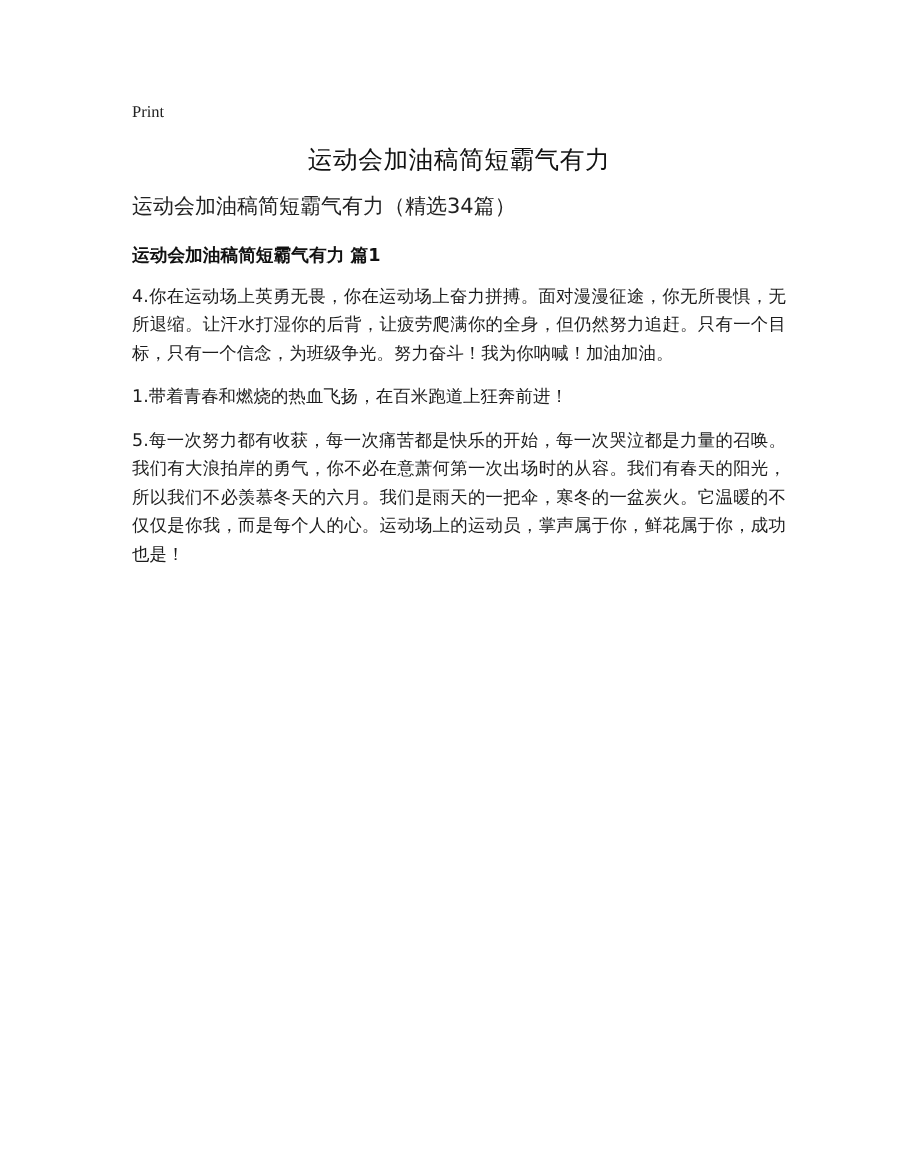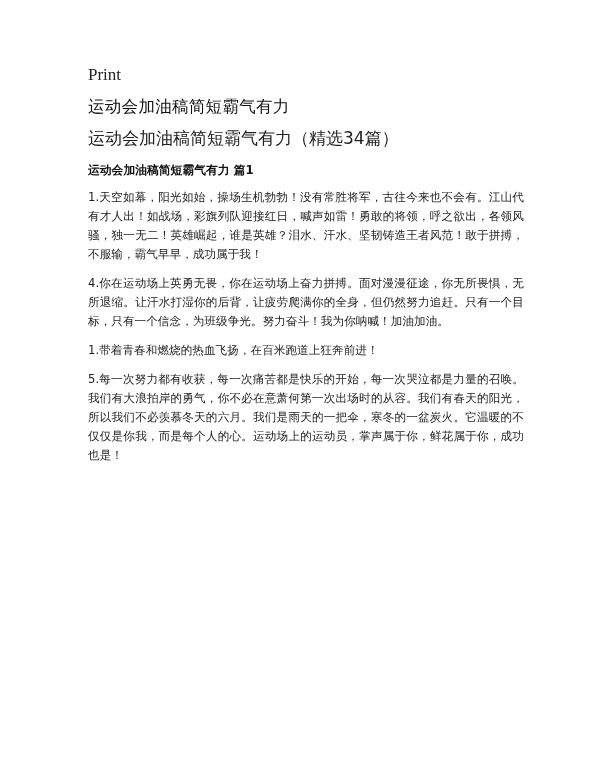--- a/index.html
+++ b/index.html
@@ -16,36 +16,37 @@
       font-family: "DejaVu Sans", "Liberation Sans", sans-serif;
     }
     .page {
       position: absolute;
       left: 88px;
       top: 68px;
       width: 436px;
     }
     .print-label {
       font-family: "Liberation Serif", "DejaVu Serif", serif;
-      font-size: 17px;
+      font-size: 11px;
       color: #222;
       margin: 0 0 14px 0;
       height: 14px;
       line-height: 14px;
     }
     .doc-title {
       font-size: 16.5px;
       font-weight: normal;
+      text-align: center;
       margin: 0 0 12px 0;
       line-height: 22px;
       letter-spacing: 0.3px;
       color: #111;
     }
     .doc-subtitle {
-      font-size: 17px;
+      font-size: 14px;
       margin: 0 0 12px 0;
       line-height: 16px;
       color: #222;
     }
     .section-heading {
       font-size: 11.8px;
       font-weight: bold;
       margin: 16px 0 10px 0;
       line-height: 16px;
       color: #111;
@@ -61,17 +62,16 @@
   </style>
 </head>
 <body>
 
 <div class="page">
   <div class="print-label">Print</div>
   <h1 class="doc-title">运动会加油稿简短霸气有力</h1>
   <div class="doc-subtitle">运动会加油稿简短霸气有力（精选34篇）</div>
   <h2 class="section-heading">运动会加油稿简短霸气有力 篇1</h2>
 
-  <p class="para">1.天空如幕，阳光如始，操场生机勃勃！没有常胜将军，古往今来也不会有。江山代有才人出！如战场，彩旗列队迎接红日，喊声如雷！勇敢的将领，呼之欲出，各领风骚，独一无二！英雄崛起，谁是英雄？泪水、汗水、坚韧铸造王者风范！敢于拼搏，不服输，霸气早早，成功属于我！</p>
   <p class="para">4.你在运动场上英勇无畏，你在运动场上奋力拼搏。面对漫漫征途，你无所畏惧，无所退缩。让汗水打湿你的后背，让疲劳爬满你的全身，但仍然努力追赶。只有一个目标，只有一个信念，为班级争光。努力奋斗！我为你呐喊！加油加油。</p>
   <p class="para">1.带着青春和燃烧的热血飞扬，在百米跑道上狂奔前进！</p>
   <p class="para">5.每一次努力都有收获，每一次痛苦都是快乐的开始，每一次哭泣都是力量的召唤。我们有大浪拍岸的勇气，你不必在意萧何第一次出场时的从容。我们有春天的阳光，所以我们不必羡慕冬天的六月。我们是雨天的一把伞，寒冬的一盆炭火。它温暖的不仅仅是你我，而是每个人的心。运动场上的运动员，掌声属于你，鲜花属于你，成功也是！</p>
 </div>
 
 </body></html>

